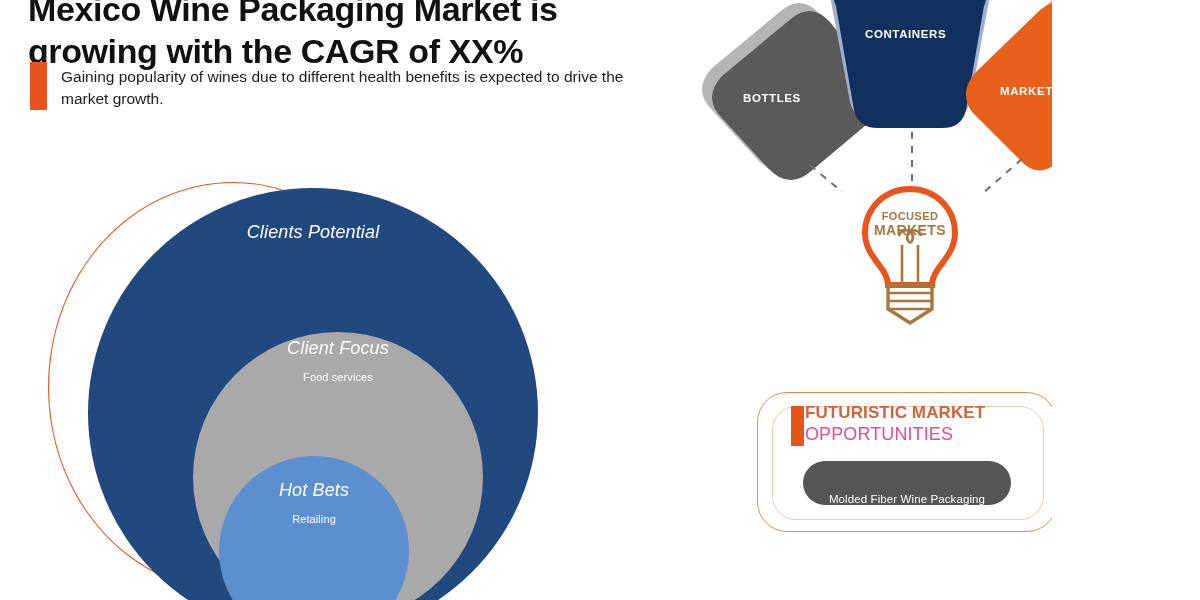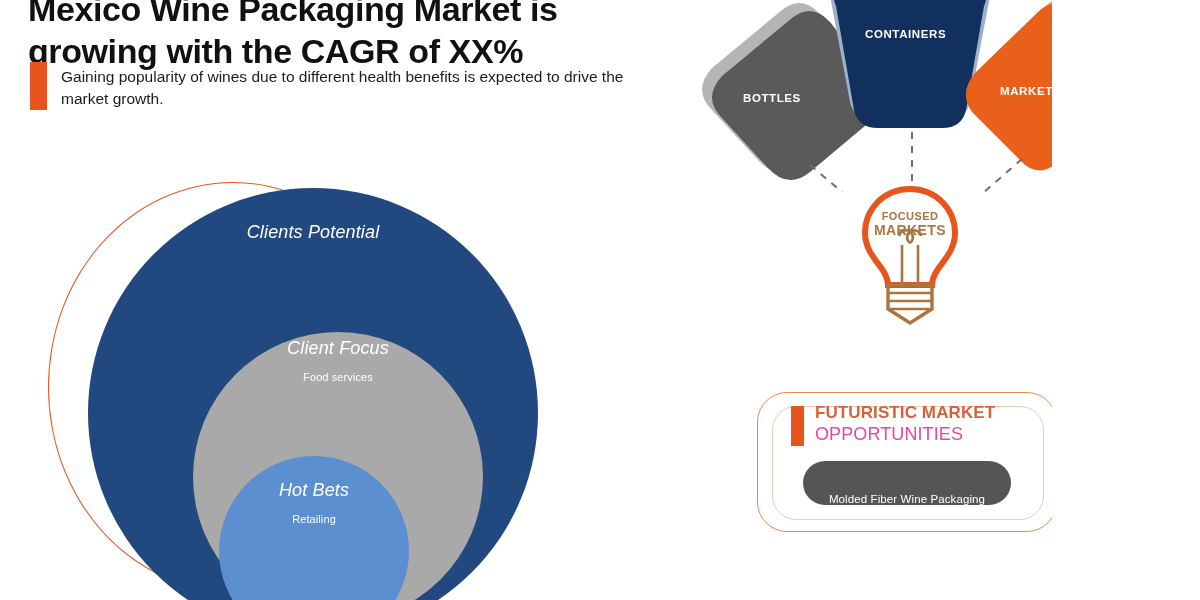--- a/index.html
+++ b/index.html
@@ -73,21 +73,21 @@
 
   
   .fmo {
     position: absolute; left: 757px; top: 392px; width: 300px; height: 140px;
     border: 1.4px solid #e8894f; border-radius: 30px; background: #fff;
   }
   .fmo-inner {
     position: absolute; left: 14px; top: 13px; width: 272px; height: 114px;
     border: 1.2px solid #eecbb4; border-radius: 24px;
   }
-  .fmo-head { position: absolute; left: 33px; top: 10px; display: flex; gap: 11px; align-items: center; }
+  .fmo-head { position: absolute; left: 33px; top: 10px; display: flex; gap: 1px; align-items: center; }
   .fmo-bar { width: 13px; height: 40px; background: #e8551c; flex: 0 0 auto; margin-top: 2px; }
   .fmo-t1 { font-size: 17px; font-weight: 700; color: #d4633a; letter-spacing: .1px; line-height: 19px; }
   .fmo-t2 { font-size: 18px; font-weight: 400; color: #ec4899; letter-spacing: .1px; line-height: 25px; }
   .fmo-pill {
     position: absolute; left: 45px; top: 68px; width: 208px; height: 44px;
     background: #555555; border-radius: 24px;
     display: flex; align-items: flex-end; justify-content: center;
   }
   .fmo-pill span { color: #ffffff; font-size: 11.5px; letter-spacing: .1px; }
 </style>

